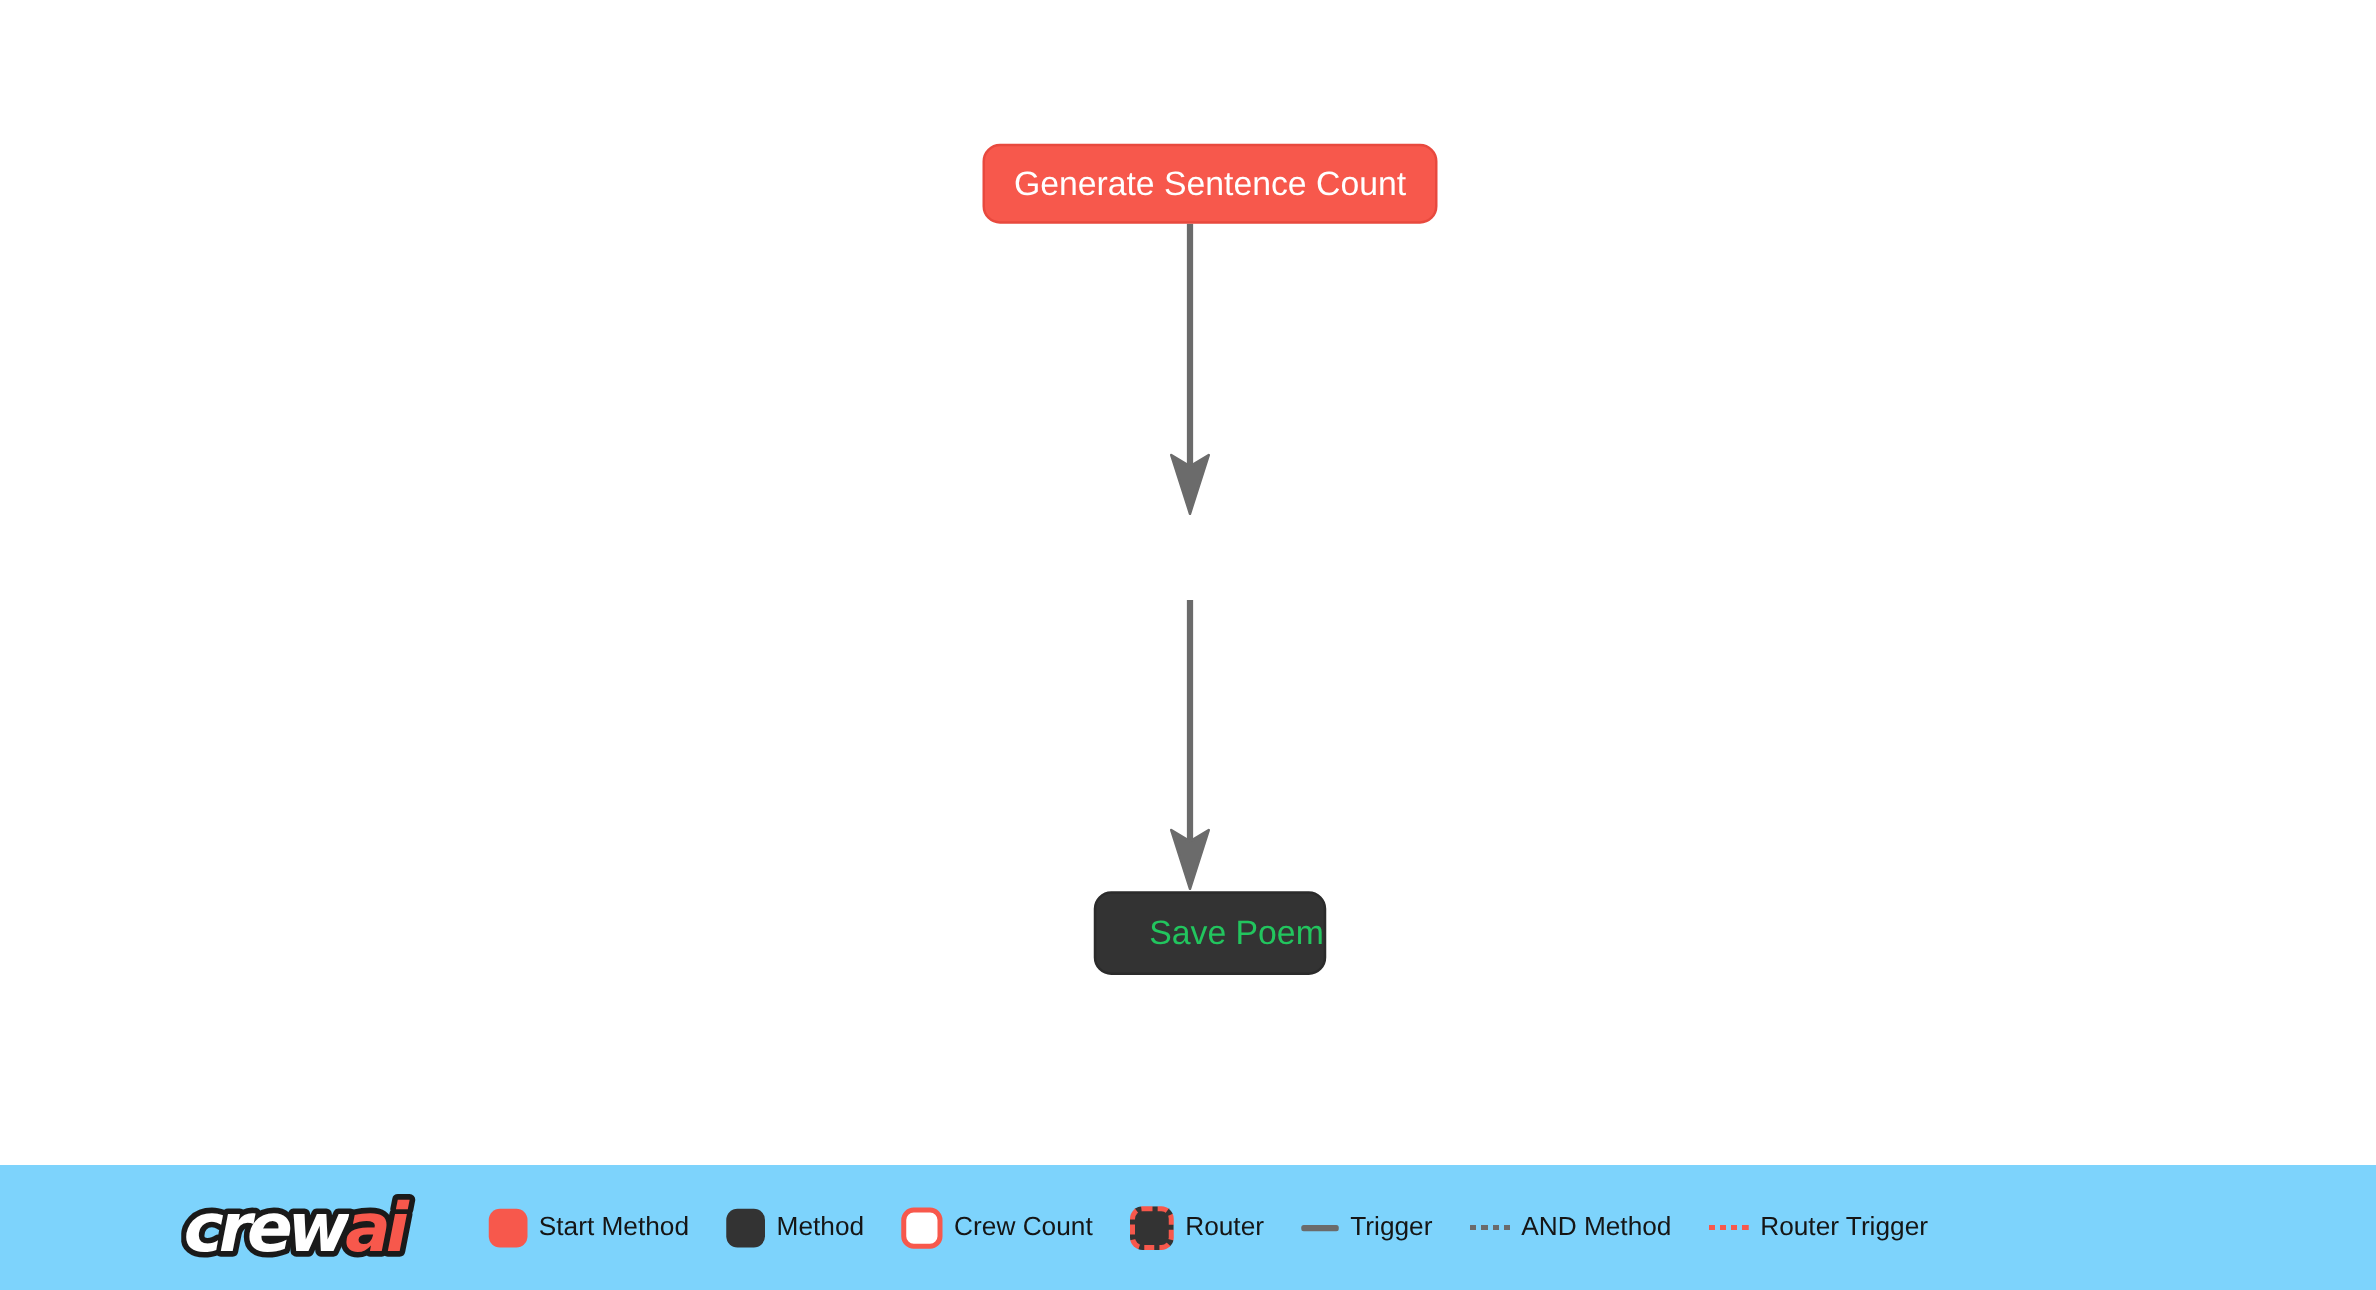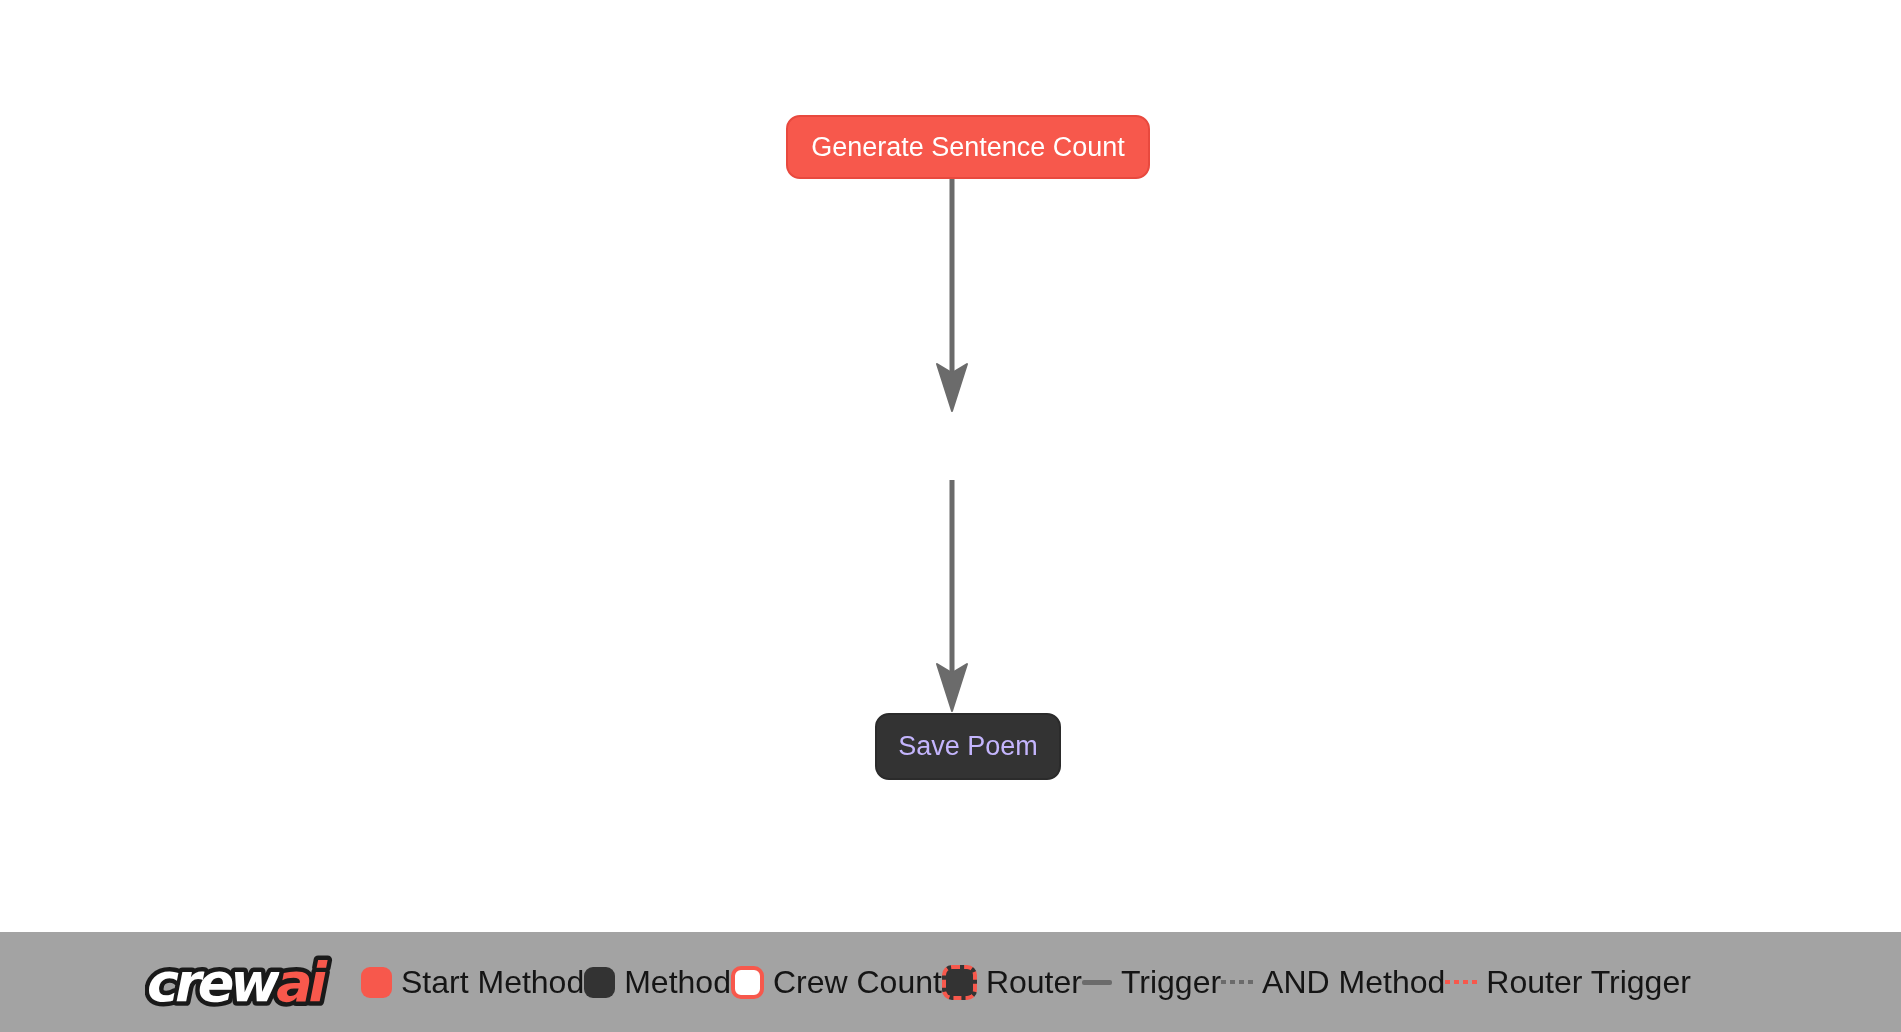--- a/index.html
+++ b/index.html
@@ -39,34 +39,36 @@
     background:#ffffff;
     border:5px solid #F7584C;
     border-radius:16px;
     color:#111111;
   }
   .node-method {
     left:859px; top:713px; width:186px; height:67px;
     background:#333333;
     border:2px solid #2B2B2B;
     border-radius:14px;
-    color:#c4b5fd;
+    color:#22c55e;
+    justify-content:flex-end;
   }
 
   
   .legend-bar {
     position:absolute; left:0; top:932px; width:1901px; height:100px;
-    background:#a3a3a3;
+    background:#7dd3fc;
     display:flex; align-items:center;
     padding-left:145px;
+    gap:30px;
   }
   .logo { flex:0 0 auto; display:block; }
   .legend-item {
     display:flex; align-items:center; gap:9px;
-    font-size:32px; color:#151515;
+    font-size:21px; color:#151515;
     white-space:nowrap;
     flex:0 0 auto;
   }
   .sw { flex:0 0 auto; }
   .sw-start  { width:31px; height:31px; border-radius:9px; background:#F7584C; }
   .sw-method { width:31px; height:31px; border-radius:9px; background:#333333; }
   .sw-crew   { width:33px; height:33px; border-radius:10px; background:#ffffff; border:4px solid #F7584C; }
   .sw-router { width:35px; height:35px; border-radius:10px; background:#333333; border:4px dashed #F7584C; }
   .sw-line        { width:30px; height:5px; border-radius:2px; background:#6B6B6B; }
   .sw-line-dash   { width:32px; height:4px;

